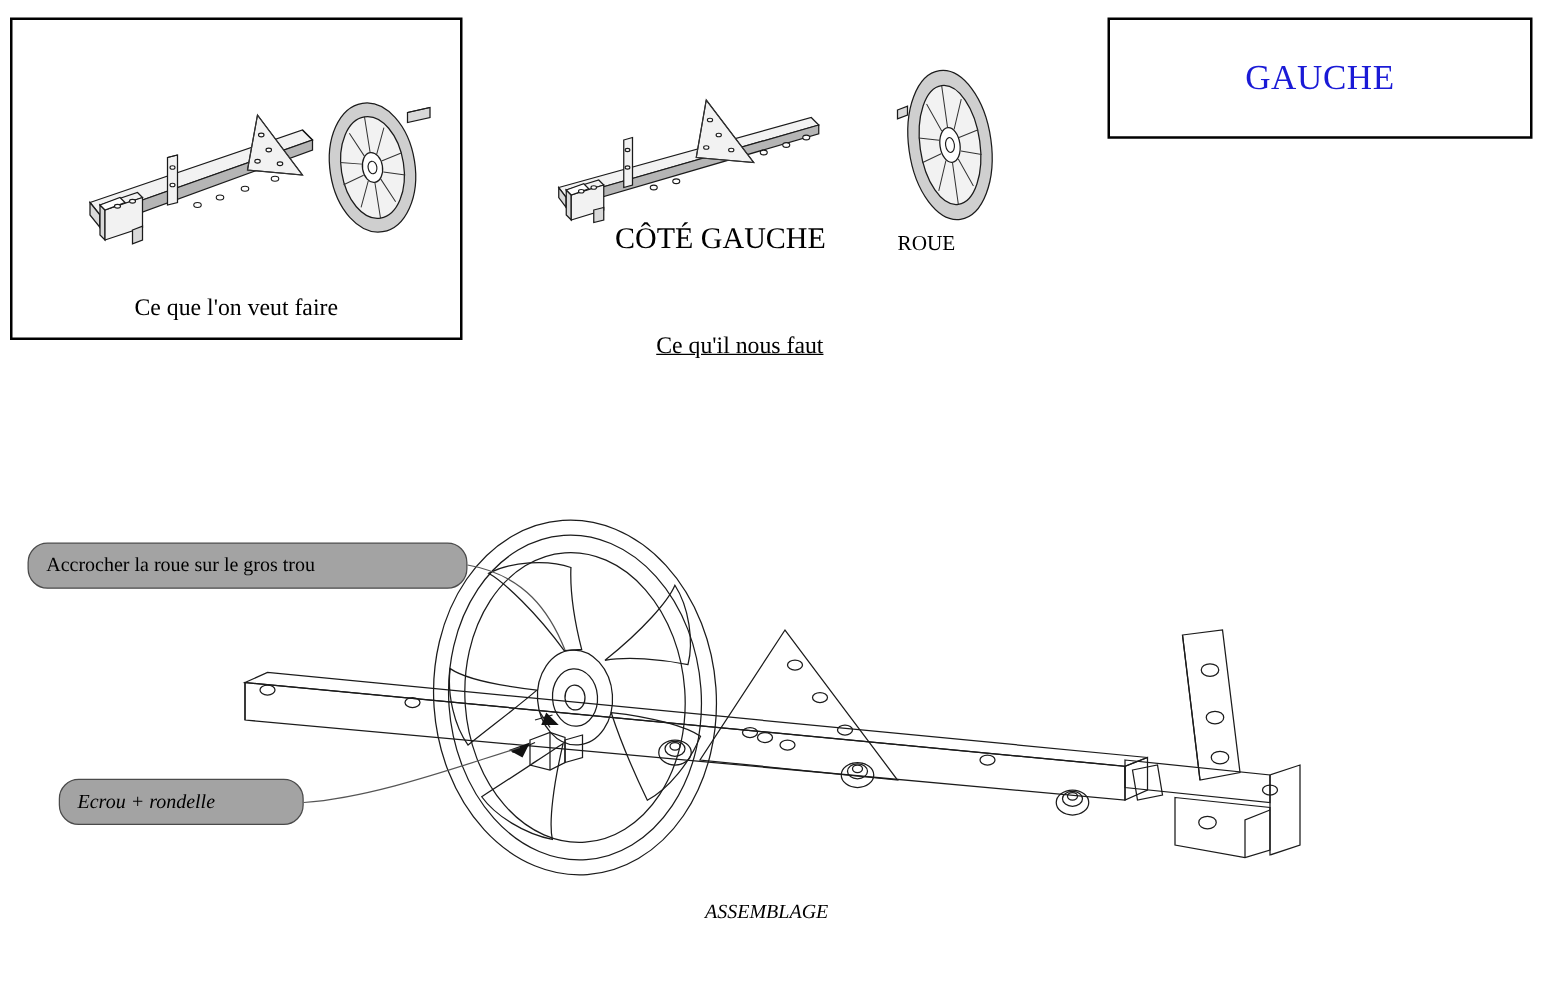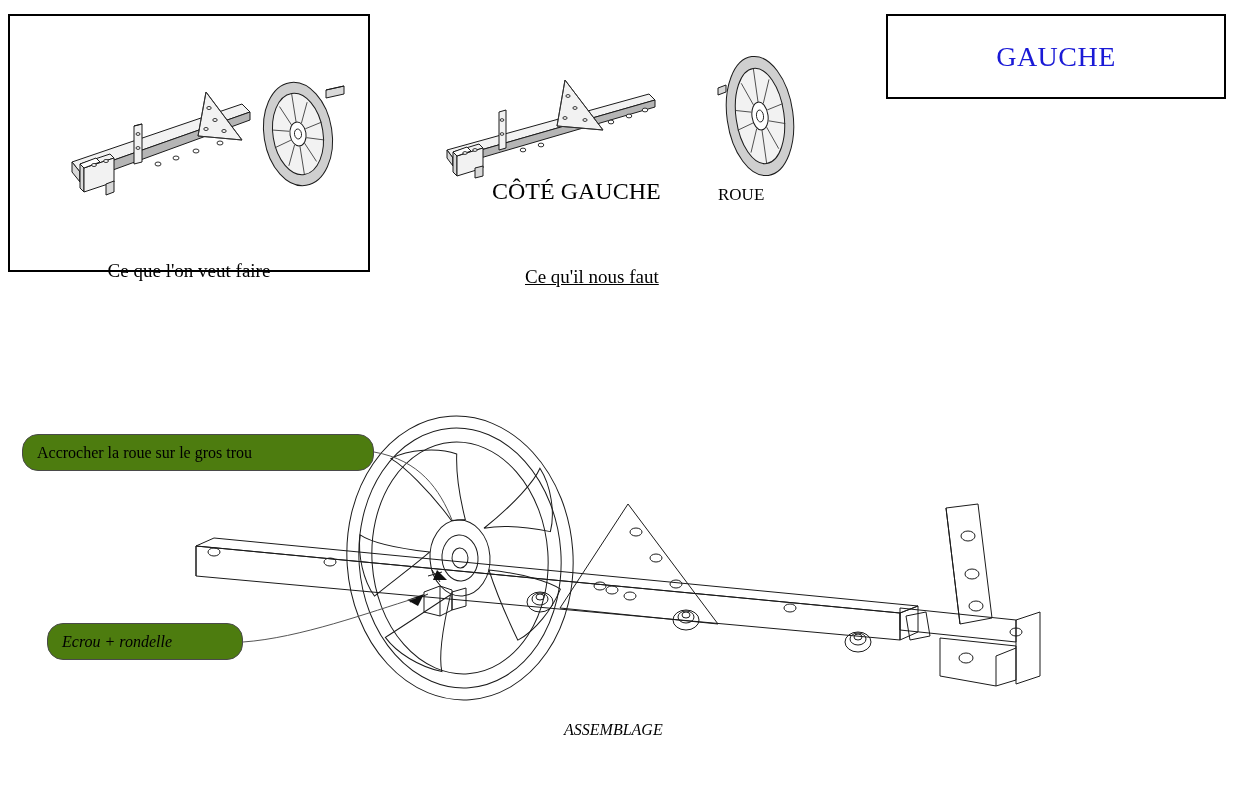--- a/index.html
+++ b/index.html
@@ -26,29 +26,28 @@
     height: 258px;
     border: 2px solid #000;
     box-sizing: border-box;
   }
   #goal-caption {
     left: 8px;
     top: 236px;
     width: 362px;
     text-align: center;
     font-size: 19px;
-    margin-top: 24px;
   }
 
   
   #gauche-box {
     left: 886px;
     top: 14px;
     width: 340px;
-    height: 85px;
+    height: 97px;
     border: 2px solid #000;
     box-sizing: border-box;
     display: flex;
     align-items: center;
     justify-content: center;
   }
   #gauche-label {
     color: #1a1ad6;
     font-size: 28px;
     letter-spacing: 0.5px;
@@ -58,21 +57,21 @@
   .caption { font-size: 24px; white-space: nowrap; }
   #cote-gauche-caption { left: 492px; top: 178px; }
   #roue-caption { left: 718px; top: 185px; font-size: 17px; }
   #need-caption { left: 525px; top: 266px; font-size: 19px; text-decoration: underline; }
   #assemblage-caption { left: 564px; top: 721px; font-size: 16px; font-style: italic; }
 
   
   .callout {
     border: 1px solid #4a4a4a;
     border-radius: 16px;
-    background: #4d7c0f;
+    background: #a3a3a3;
     font-size: 16px;
     display: flex;
     align-items: center;
     padding: 0 14px;
     box-sizing: border-box;
     color: #000;
   }
   #callout-wheel {
     left: 22px;
     top: 434px;

